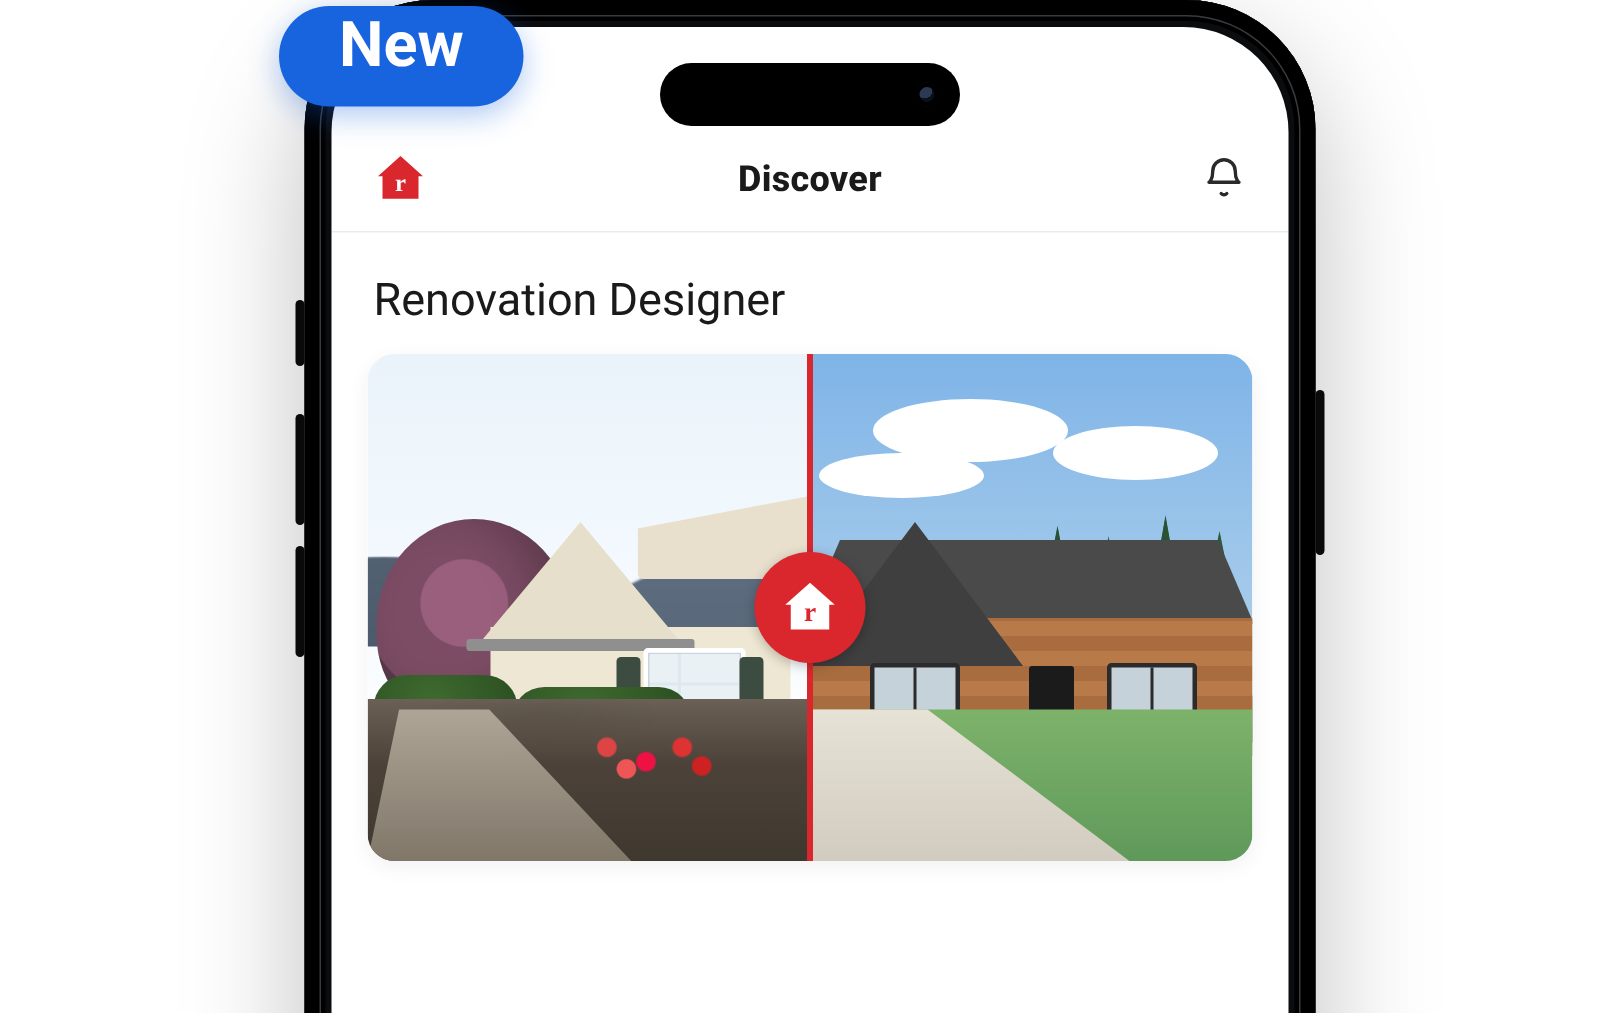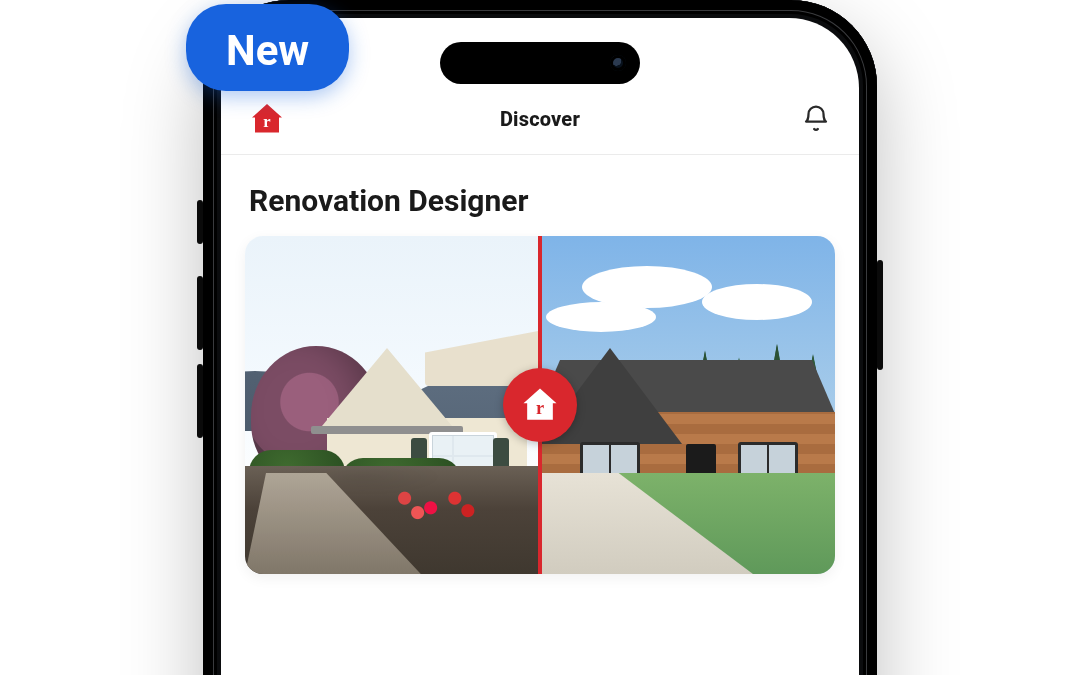--- a/index.html
+++ b/index.html
@@ -69,30 +69,30 @@
     height:70px;
     margin-top:66px;
     display:flex;align-items:center;justify-content:center;
     border-bottom:1px solid rgba(0,0,0,.08);
   }
   .app-header .logo{
     position:absolute;left:28px;top:50%;transform:translateY(-50%);
     width:36px;height:36px;
   }
   .app-header .title{
-    font-weight:800;font-size:20px;color:#1a1a1a;letter-spacing:.2px;
+    font-weight:800;font-size:24px;color:#1a1a1a;letter-spacing:.2px;
   }
   .app-header .bell{
     position:absolute;right:28px;top:50%;transform:translateY(-50%);
     width:30px;height:30px;color:#2a2a2a;
   }
 
   
   .content{padding:22px 24px 0 24px;}
-  .section-title{font-weight:700;font-size:30px;color:#1a1a1a;margin:6px 4px 18px 4px;}
+  .section-title{font-weight:400;font-size:30px;color:#1a1a1a;margin:6px 4px 18px 4px;}
 
   .card{
     position:relative;
     border-radius:18px;
     box-shadow:0 4px 14px rgba(0,0,0,.06);
     overflow:hidden;
     background:#fff;
   }
   .card-media{
     position:relative;height:338px;display:flex;
@@ -218,21 +218,21 @@
   .center-badge svg{width:44px;height:44px;display:block;}
 
   .card-body{padding:18px 22px 26px 22px;}
   .card-sub{font-weight:700;color:var(--muted);font-size:22px;}
 
   
   .new-badge{
     position:absolute;left:186px;top:4px;
     background:var(--badge-blue);
     color:#fff;font-weight:700;font-size:42px;
-    padding:22px 40px 16px 40px;border-radius:40px;
+    padding:2px 40px 16px 40px;border-radius:40px;
     box-shadow:0 6px 20px rgba(24,99,222,.35);
   }
 </style>
 </head>
 <body>
 
 <div class="phone">
   <div class="side-btn b1"></div>
   <div class="side-btn b2"></div>
   <div class="side-btn b3"></div>

